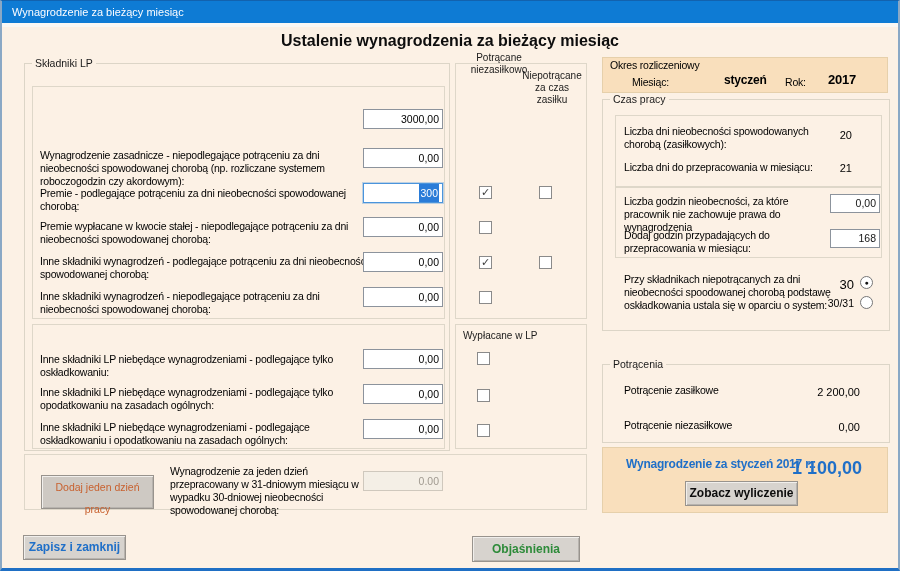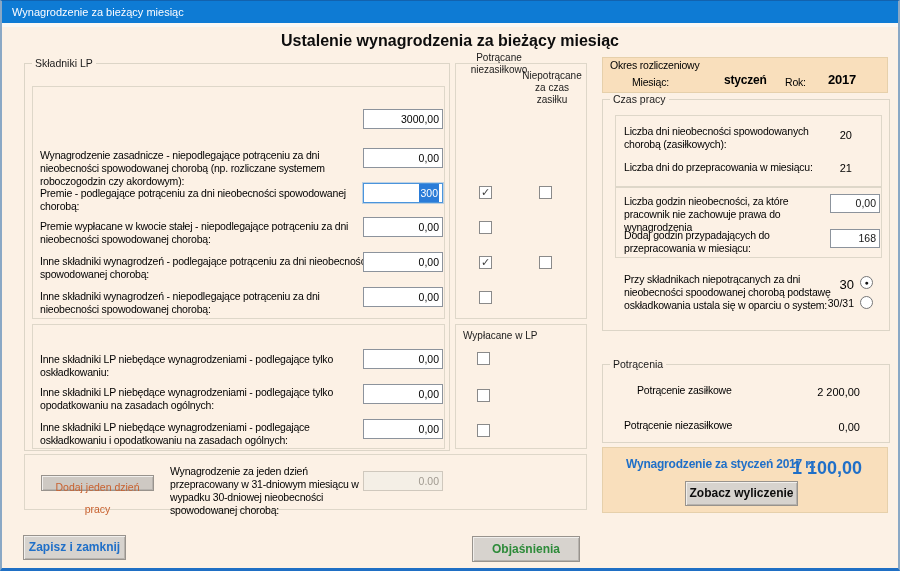--- a/index.html
+++ b/index.html
@@ -93,21 +93,21 @@
   <span class="checkbox" style="left:537px;top:255px;"></span>
   <span class="checkbox" style="left:477px;top:290px;"></span>
 
   <div class="innerbox" style="left:453px;top:323px;width:132px;height:125px;"></div>
   <div class="colhead" style="left:461px;top:329px;width:90px;text-align:left;">Wypłacane w LP</div>
   <span class="checkbox" style="left:475px;top:351px;"></span>
   <span class="checkbox" style="left:475px;top:388px;"></span>
   <span class="checkbox" style="left:475px;top:423px;"></span>
 
   <div class="innerbox" style="left:22px;top:453px;width:563px;height:56px;"></div>
-  <div class="btn" style="left:39px;top:474px;width:113px;height:16px;line-height:22px;font-size:10.5px;color:#c8612f;background:#cec9c3;">Dodaj jeden dzień pracy</div>
+  <div class="btn" style="left:39px;top:474px;width:113px;height:34px;line-height:22px;font-size:10.5px;color:#c8612f;background:#cec9c3;">Dodaj jeden dzień pracy</div>
   <div class="rt-label" style="left:168px;top:464px;width:198px;">Wynagrodzenie za jeden dzień przepracowany w 31-dniowym miesiącu w wypadku 30-dniowej nieobecności spowodowanej chorobą:</div>
   <div class="field disabled" style="top:470px;padding-left:14px;">0.00</div>
 
   <div class="orange" style="left:600px;top:56px;width:286px;height:36px;"></div>
   <span class="rt-label" style="left:608px;top:58px;">Okres rozliczeniowy</span>
   <span class="rt-label" style="left:630px;top:75px;">Miesiąc:</span>
   <span class="rt-label" style="left:678px;top:73px;font-weight:bold;font-size:12px;margin-left:44px;">styczeń</span>
   <span class="rt-label" style="left:783px;top:75px;">Rok:</span>
   <span class="rt-label" style="left:826px;top:72px;font-weight:bold;font-size:13px;">2017</span>
 
@@ -129,21 +129,21 @@
   <div class="rfield" style="left:828px;top:228px;">168</div>
 
   <div class="rt-label" style="left:622px;top:272px;width:216px;">Przy składnikach niepotrącanych za dni nieobecności spoodowanej chorobą podstawę oskładkowania ustala się w oparciu o system:</div>
   <div class="rt-value" style="left:798px;top:276px;width:54px;font-size:13px;">30</div>
   <span class="radio" style="left:858px;top:275px;">●</span>
   <div class="rt-value" style="left:798px;top:296px;width:54px;font-size:10.5px;">30/31</div>
   <span class="radio" style="left:858px;top:295px;"></span>
 
   <div class="groupbox" style="left:600px;top:363px;width:288px;height:79px;"></div>
   <span class="gb-label" style="left:608px;top:357px;">Potrącenia</span>
-  <div class="rt-label" style="left:622px;top:383px;width:180px;margin-left:13px;">Potrącenie zasiłkowe</div>
+  <div class="rt-label" style="left:622px;top:383px;width:180px;">Potrącenie zasiłkowe</div>
   <div class="rt-value" style="left:758px;top:385px;width:100px;">2 200,00</div>
   <div class="rt-label" style="left:622px;top:418px;width:180px;">Potrącenie niezasiłkowe</div>
   <div class="rt-value" style="left:758px;top:420px;width:100px;">0,00</div>
 
   <div class="orange" style="left:600px;top:446px;width:286px;height:66px;"></div>
   <span class="rt-label" style="left:624px;top:457px;font-weight:bold;font-size:12px;color:#1f6fc8;">Wynagrodzenie za styczeń 2017 r.:</span>
   <div class="rt-value" style="left:756px;top:457px;width:104px;font-weight:bold;font-size:18px;color:#1f6fc8;">1 100,00</div>
   <div class="btn" style="left:683px;top:480px;width:113px;height:25px;line-height:23px;font-weight:bold;color:#0d0d0d;">Zobacz wyliczenie</div>
 
   <div class="btn" style="left:21px;top:534px;width:103px;height:25px;line-height:23px;font-weight:bold;color:#1f6fc8;">Zapisz i zamknij</div>

